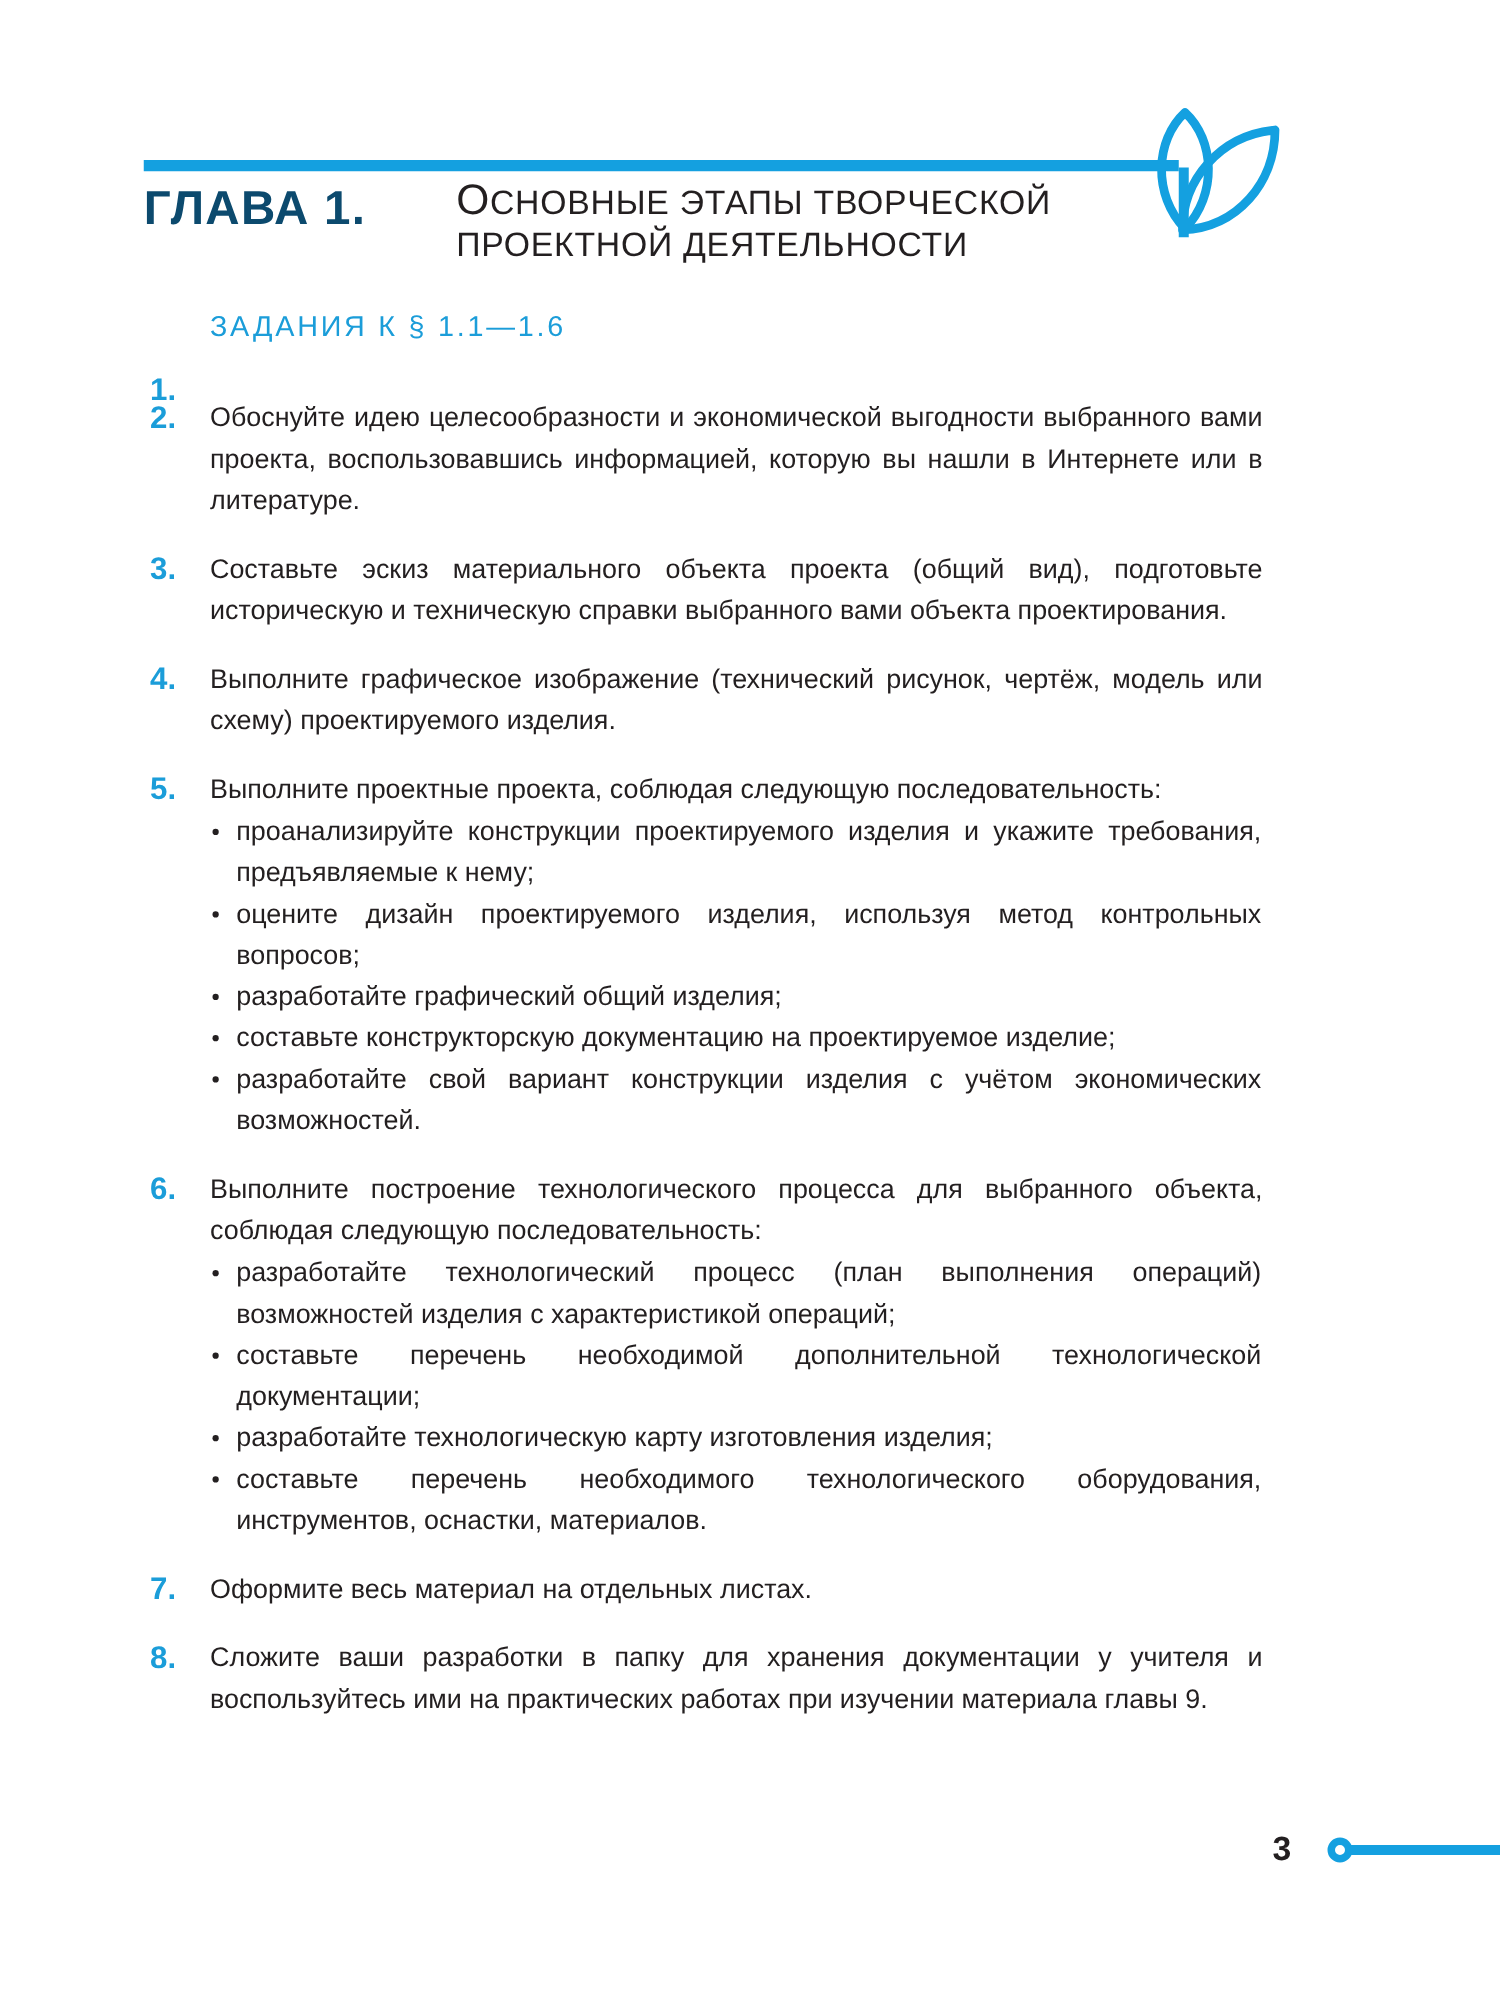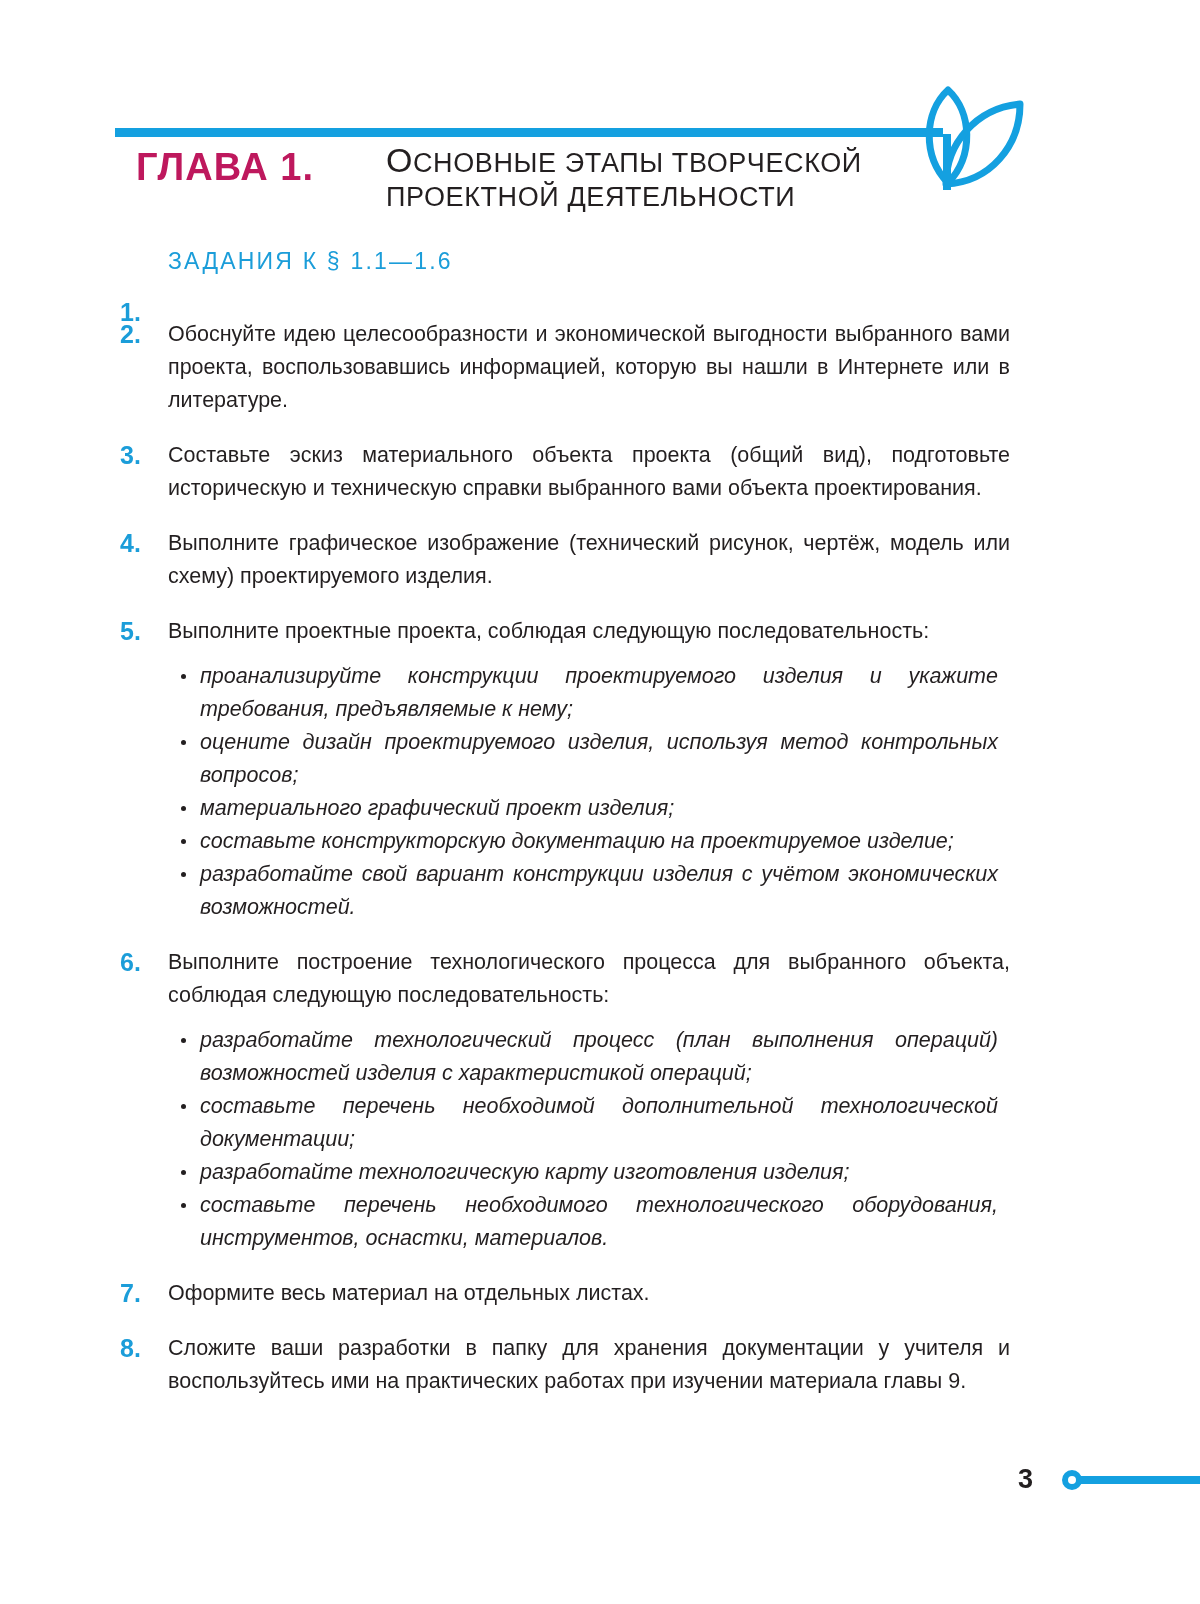--- a/index.html
+++ b/index.html
@@ -53,25 +53,24 @@
     top: 143px;
     width: 900px;
     display: flex;
     align-items: flex-start;
   }
 
   .chapter-label {
     font-size: 38px;
     font-weight: bold;
     letter-spacing: 1px;
-    color: #be185d;
+    color: #0c4a6e;
     white-space: nowrap;
     line-height: 44px;
     padding-top: 2px;
-    margin-left: 21px;
   }
 
   .chapter-title {
     margin-left: 72px;
     color: #231f20;
     font-weight: 400;
     font-size: 27px;
     line-height: 34px;
     letter-spacing: 0.6px;
     text-transform: uppercase;
@@ -123,24 +122,23 @@
     text-justify: inter-word;
     color: #231f20;
     hyphens: manual;
   }
   .task-text.last-line-left {
     text-align-last: left;
   }
 
   
   .sub-list {
-    margin: 12px;
+    margin: 1px;
     padding: 0;
     list-style: none;
-    font-style: italic;
   }
 
   .sub-item {
     position: relative;
     padding-left: 20px;
     font-size: 21.5px;
     line-height: 33px;
     color: #231f20;
     text-align: justify;
     text-align-last: left;
@@ -252,21 +250,21 @@
         <li class="sub-item">
           <span class="sub-bullet"></span>
           <span>проанализируйте конструкции проектируемого изделия и укажите требования, предъявляемые к нему;</span>
         </li>
         <li class="sub-item">
           <span class="sub-bullet"></span>
           <span>оцените дизайн проектируемого изделия, используя метод контрольных вопросов;</span>
         </li>
         <li class="sub-item">
           <span class="sub-bullet"></span>
-          <span>материального графический проект изделия;</span>
+          <span>разработайте графический общий изделия;</span>
         </li>
         <li class="sub-item">
           <span class="sub-bullet"></span>
           <span>составьте конструкторскую документацию на проектируемое изделие;</span>
         </li>
         <li class="sub-item">
           <span class="sub-bullet"></span>
           <span>разработайте свой вариант конструкции изделия с учётом экономических возможностей.</span>
         </li>
       </ul>

